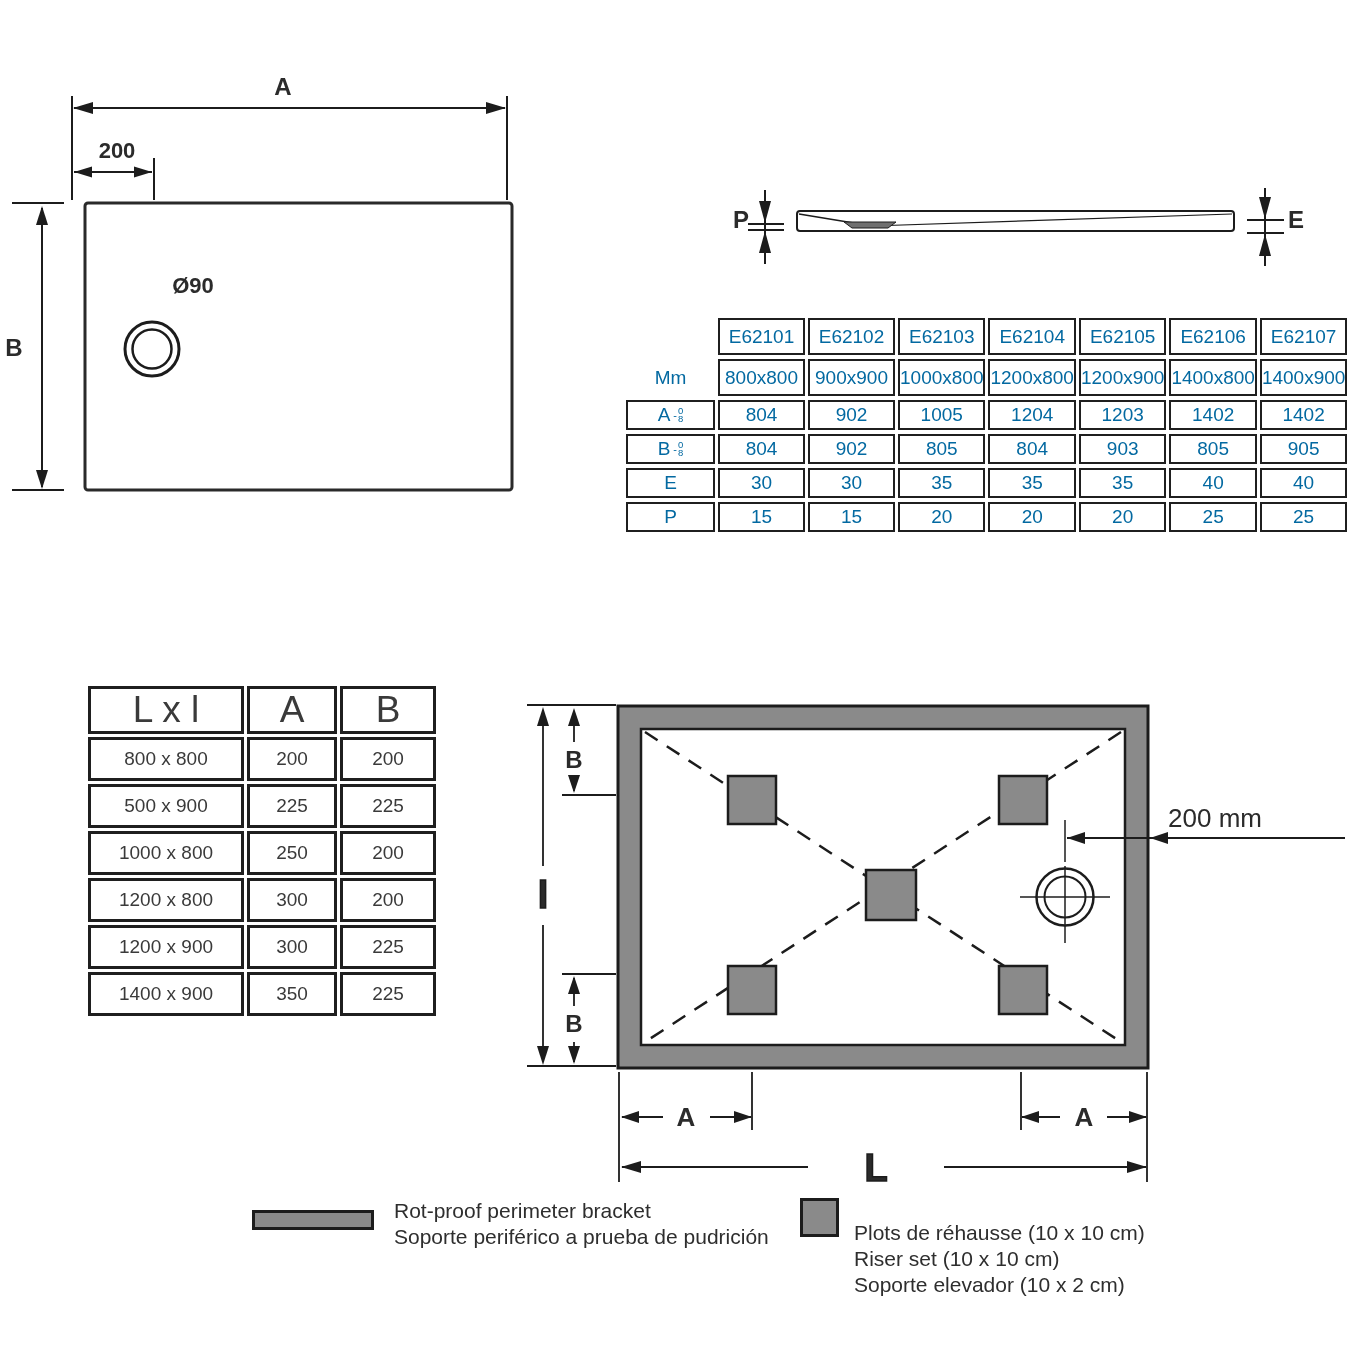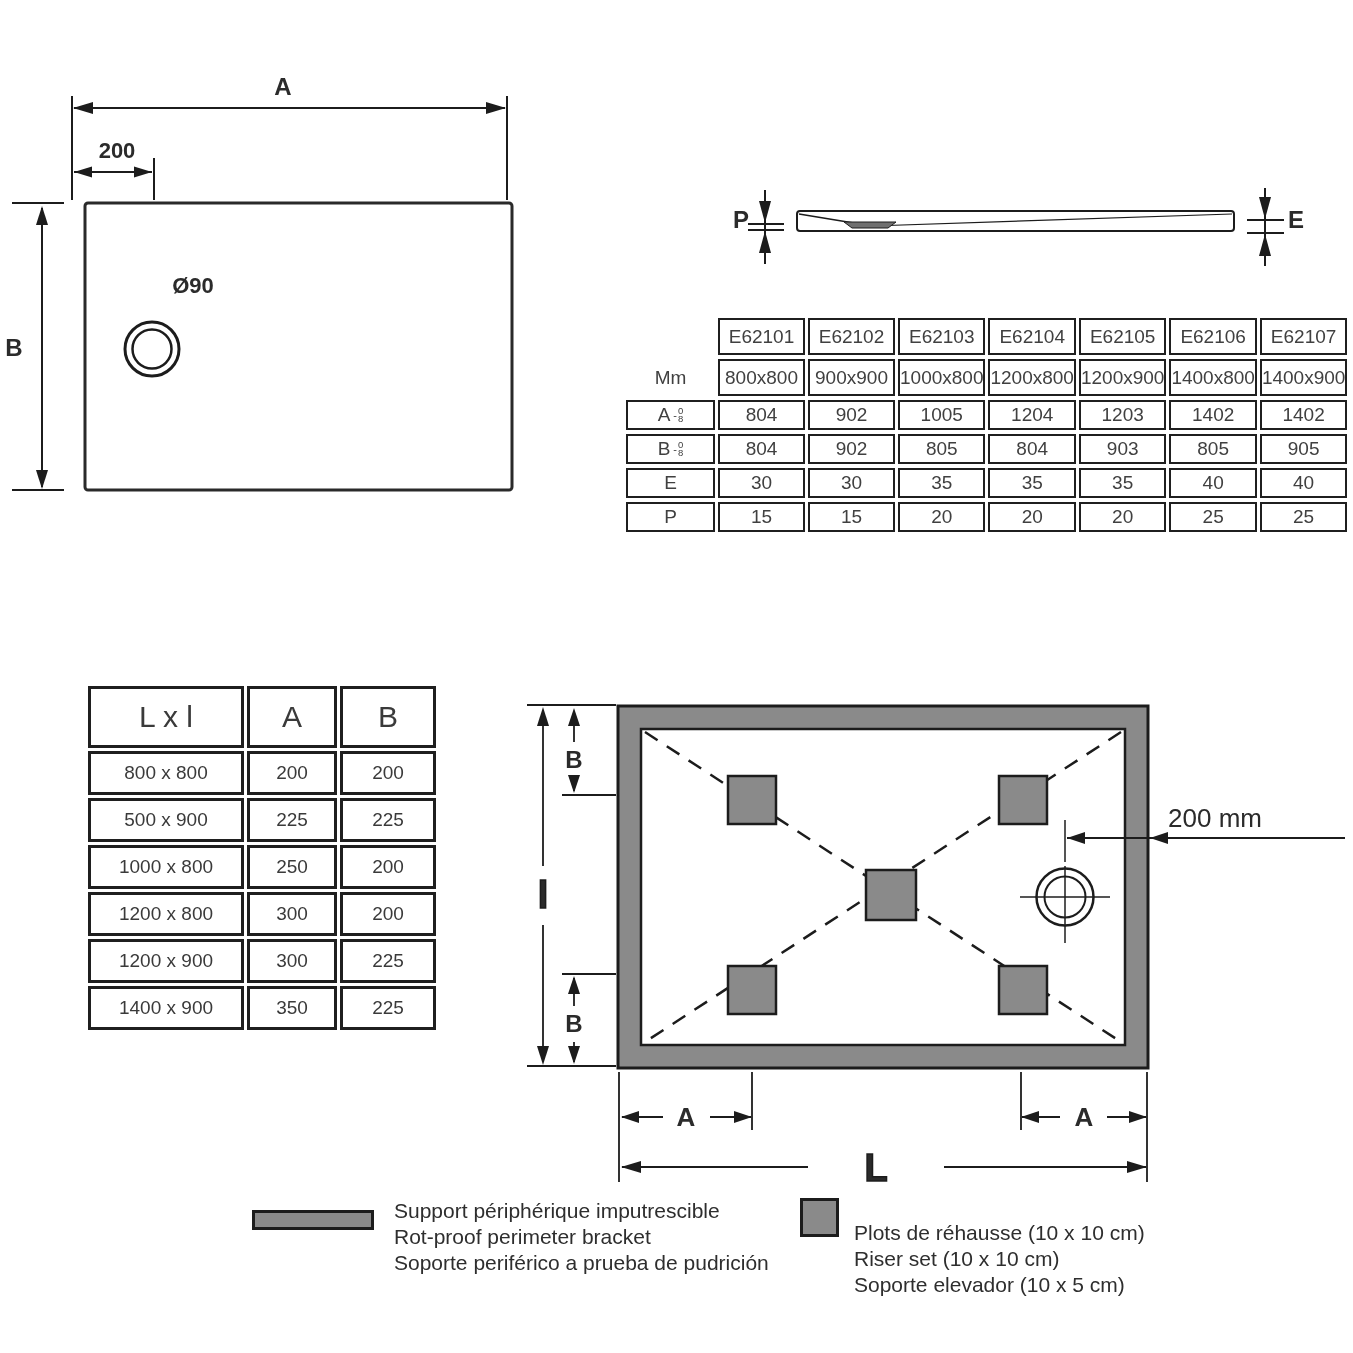--- a/index.html
+++ b/index.html
@@ -8,38 +8,38 @@
   svg{position:absolute;overflow:visible;}
   svg text{font-family:"Liberation Sans","DejaVu Sans",sans-serif;fill:#2b2b2b;}
   .dimlab{font-size:24px;font-weight:600;}
   .dimlab-sm{font-size:22px;font-weight:600;}
   .boldlab{font-size:38px;font-weight:700;stroke:#1c1c1c;stroke-width:1.5;}
 
   
   table{border-collapse:separate;table-layout:fixed;}
   td{box-sizing:border-box;vertical-align:middle;text-align:center;}
   .spec{position:absolute;left:623px;top:314px;border-spacing:3px 4px;}
-  .spec td{border:2.5px solid #1f1f1f;background:#fff;font-size:19px;color:#404040;
+  .spec td{border:2.5px solid #1f1f1f;background:#fff;font-size:19px;color:#0369a1;
            width:87px;height:30px;padding:0;}
   .spec td.c0{width:89px;text-align:center;}
   .spec tr.codes td, .spec tr.mmrow td{height:37px;}
   .spec td.nb{border:none;background:transparent;}
   .spec .tol{display:inline-flex;align-items:center;margin-left:3px;vertical-align:2px;}
   .spec .dash{font-size:11px;line-height:10px;margin-right:1px;}
   .spec .frac{display:inline-flex;flex-direction:column;font-size:9.5px;line-height:8.5px;font-style:normal;}
   .spec .frac i{font-style:normal;}
 
   
   .size{position:absolute;left:85px;top:683px;border-spacing:3px 3px;}
   .size td{border:3px solid #1f1f1f;background:#fff;font-size:19px;color:#3a3a3a;
            height:44px;padding:0;}
   .size td.w0{width:156px;}
   .size td.w1{width:90px;}
   .size td.w2{width:96px;}
-  .size tr.hd td{height:62px;font-size:30px;}
+  .size tr.hd td{height:42px;font-size:37px;}
 
   
   .leg-swatch-bar{position:absolute;left:252px;top:1210px;width:116px;height:14px;
                   background:#8a8a8a;border:3px solid #1c1c1c;}
   .leg-swatch-sq{position:absolute;left:800px;top:1198px;width:33px;height:33px;
                  background:#8a8a8a;border:3px solid #1c1c1c;}
   .leg-text{position:absolute;font-size:21px;line-height:26px;color:#2e2e2e;}
   .leg-text-left{left:394px;top:1198px;}
   .leg-text-right{left:854px;top:1220px;}
 </style>
@@ -305,25 +305,24 @@
     <text class="boldlab" x="543" y="908" text-anchor="middle">l</text>
     <text class="dimlab" x="574" y="1032" text-anchor="middle">B</text>
     <text style="font-size:26px;" x="1215" y="827" text-anchor="middle">200 mm</text>
     <text style="font-size:26px;font-weight:600;" x="686" y="1126" text-anchor="middle">A</text>
     <text style="font-size:26px;font-weight:600;" x="1084" y="1126" text-anchor="middle">A</text>
     <text class="boldlab" x="876" y="1181" text-anchor="middle">L</text>
   </svg>
 
   <div class="leg-swatch-bar"></div>
   <div class="leg-text leg-text-left">
-    <div>Support périphérique imputrescible</div>
     <div>Rot-proof perimeter bracket</div>
     <div>Soporte periférico a prueba de pudrición</div>
   </div>
 
   <div class="leg-swatch-sq"></div>
   <div class="leg-text leg-text-right">
     <div>Plots de réhausse (10 x 10 cm)</div>
     <div>Riser set (10 x 10 cm)</div>
-    <div>Soporte elevador (10 x 5 cm)</div>
+    <div>Soporte elevador (10 x 2 cm)</div>
   </div>
 
 </div>
 
 </body></html>

